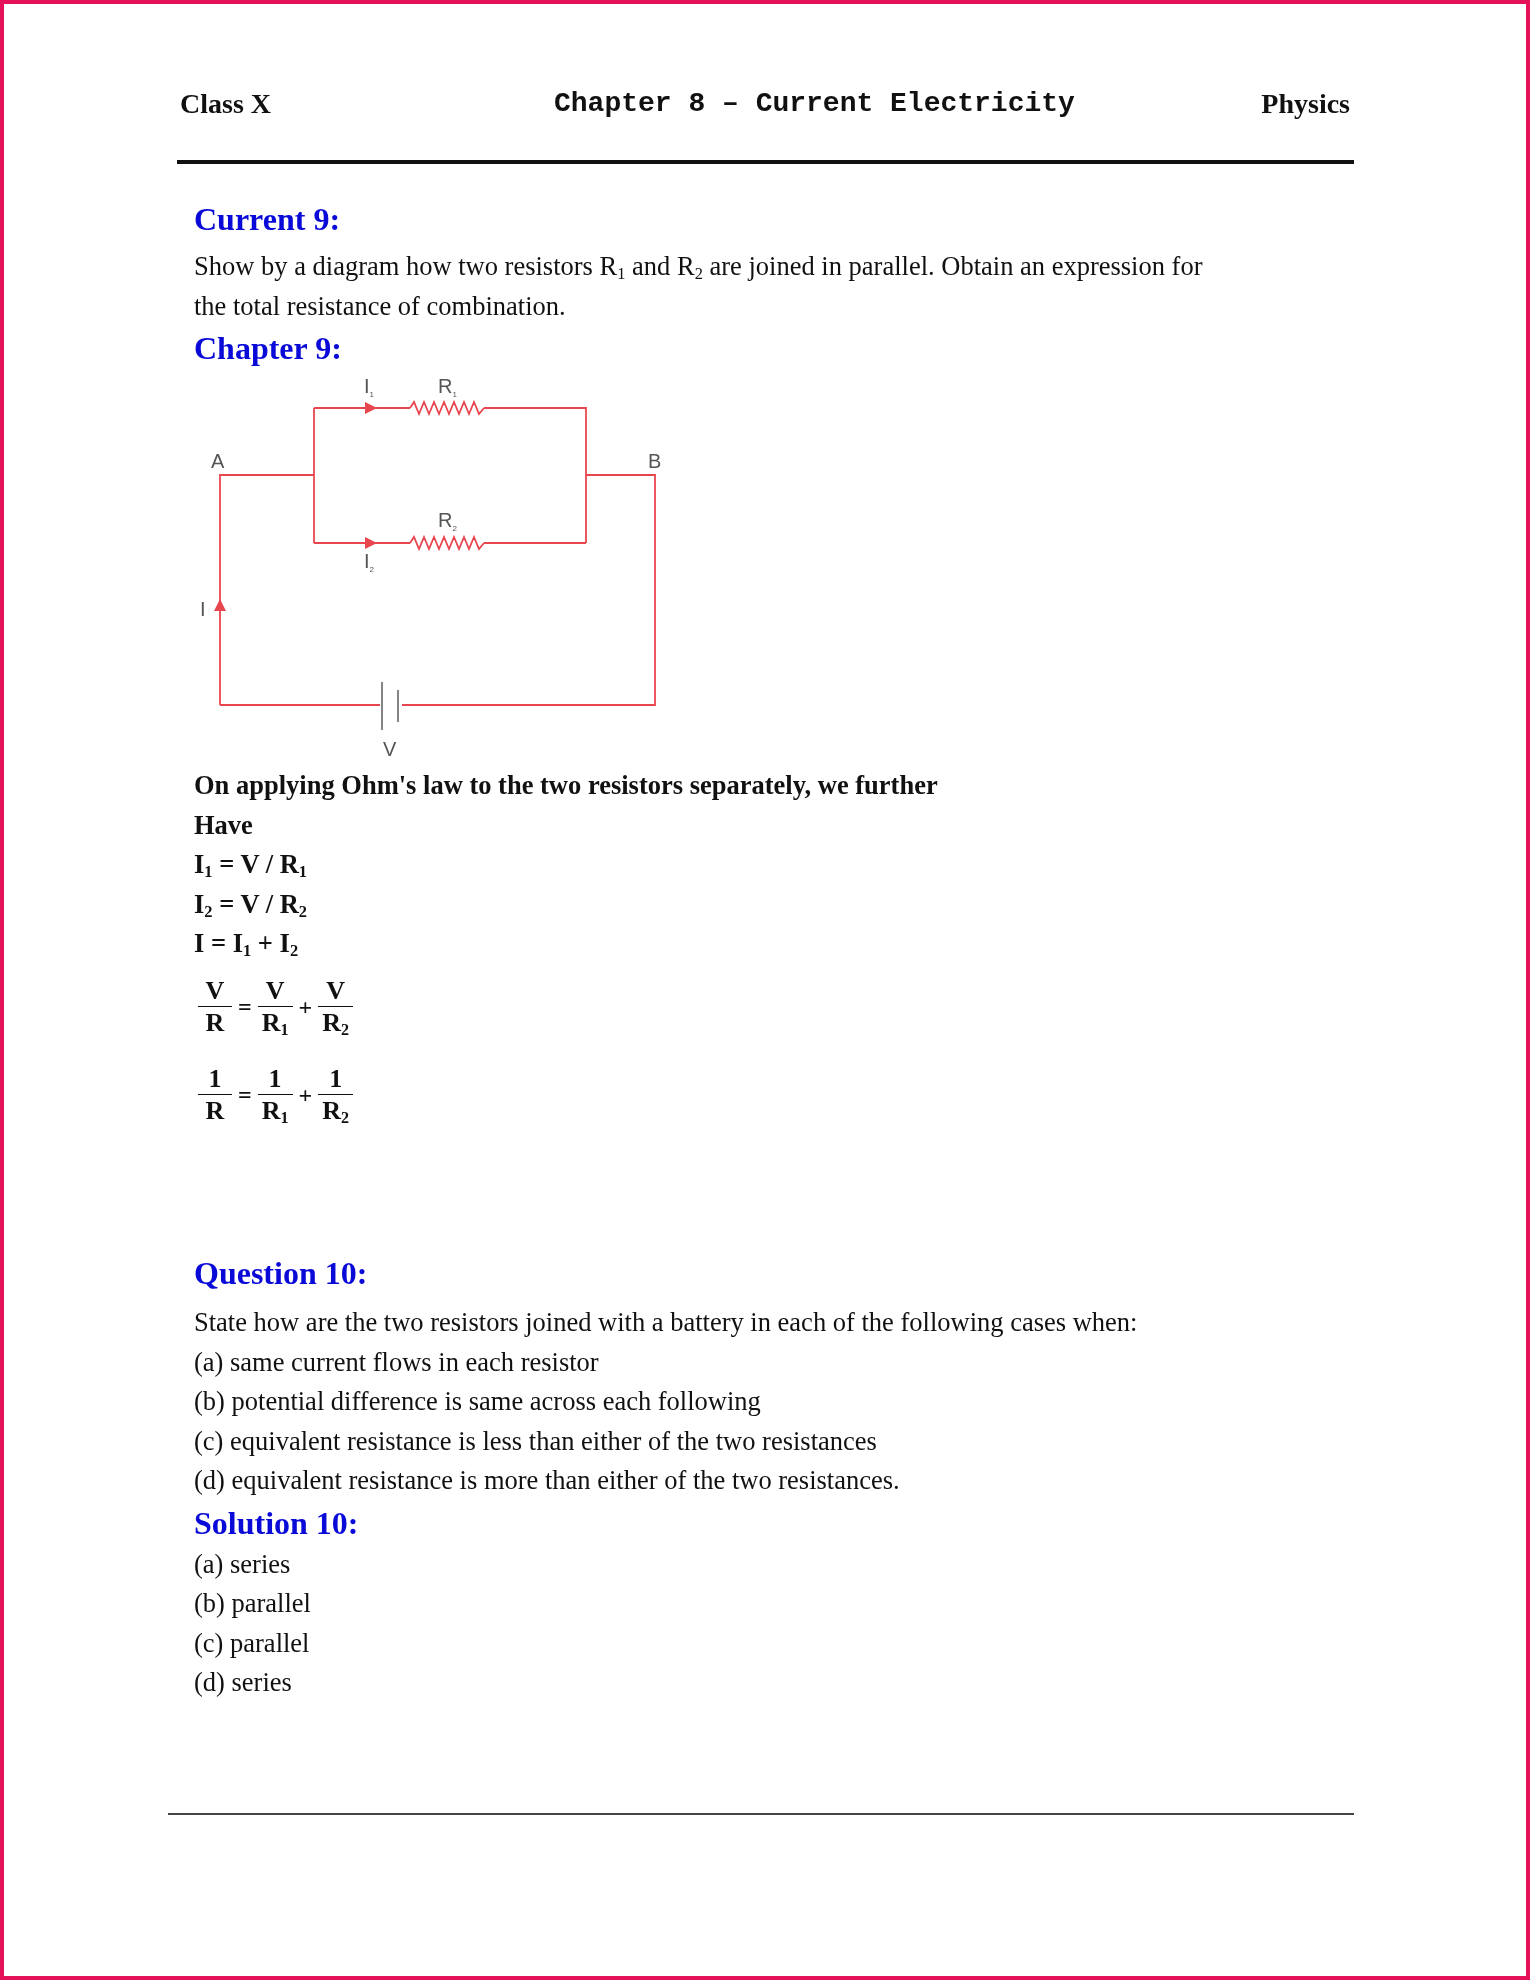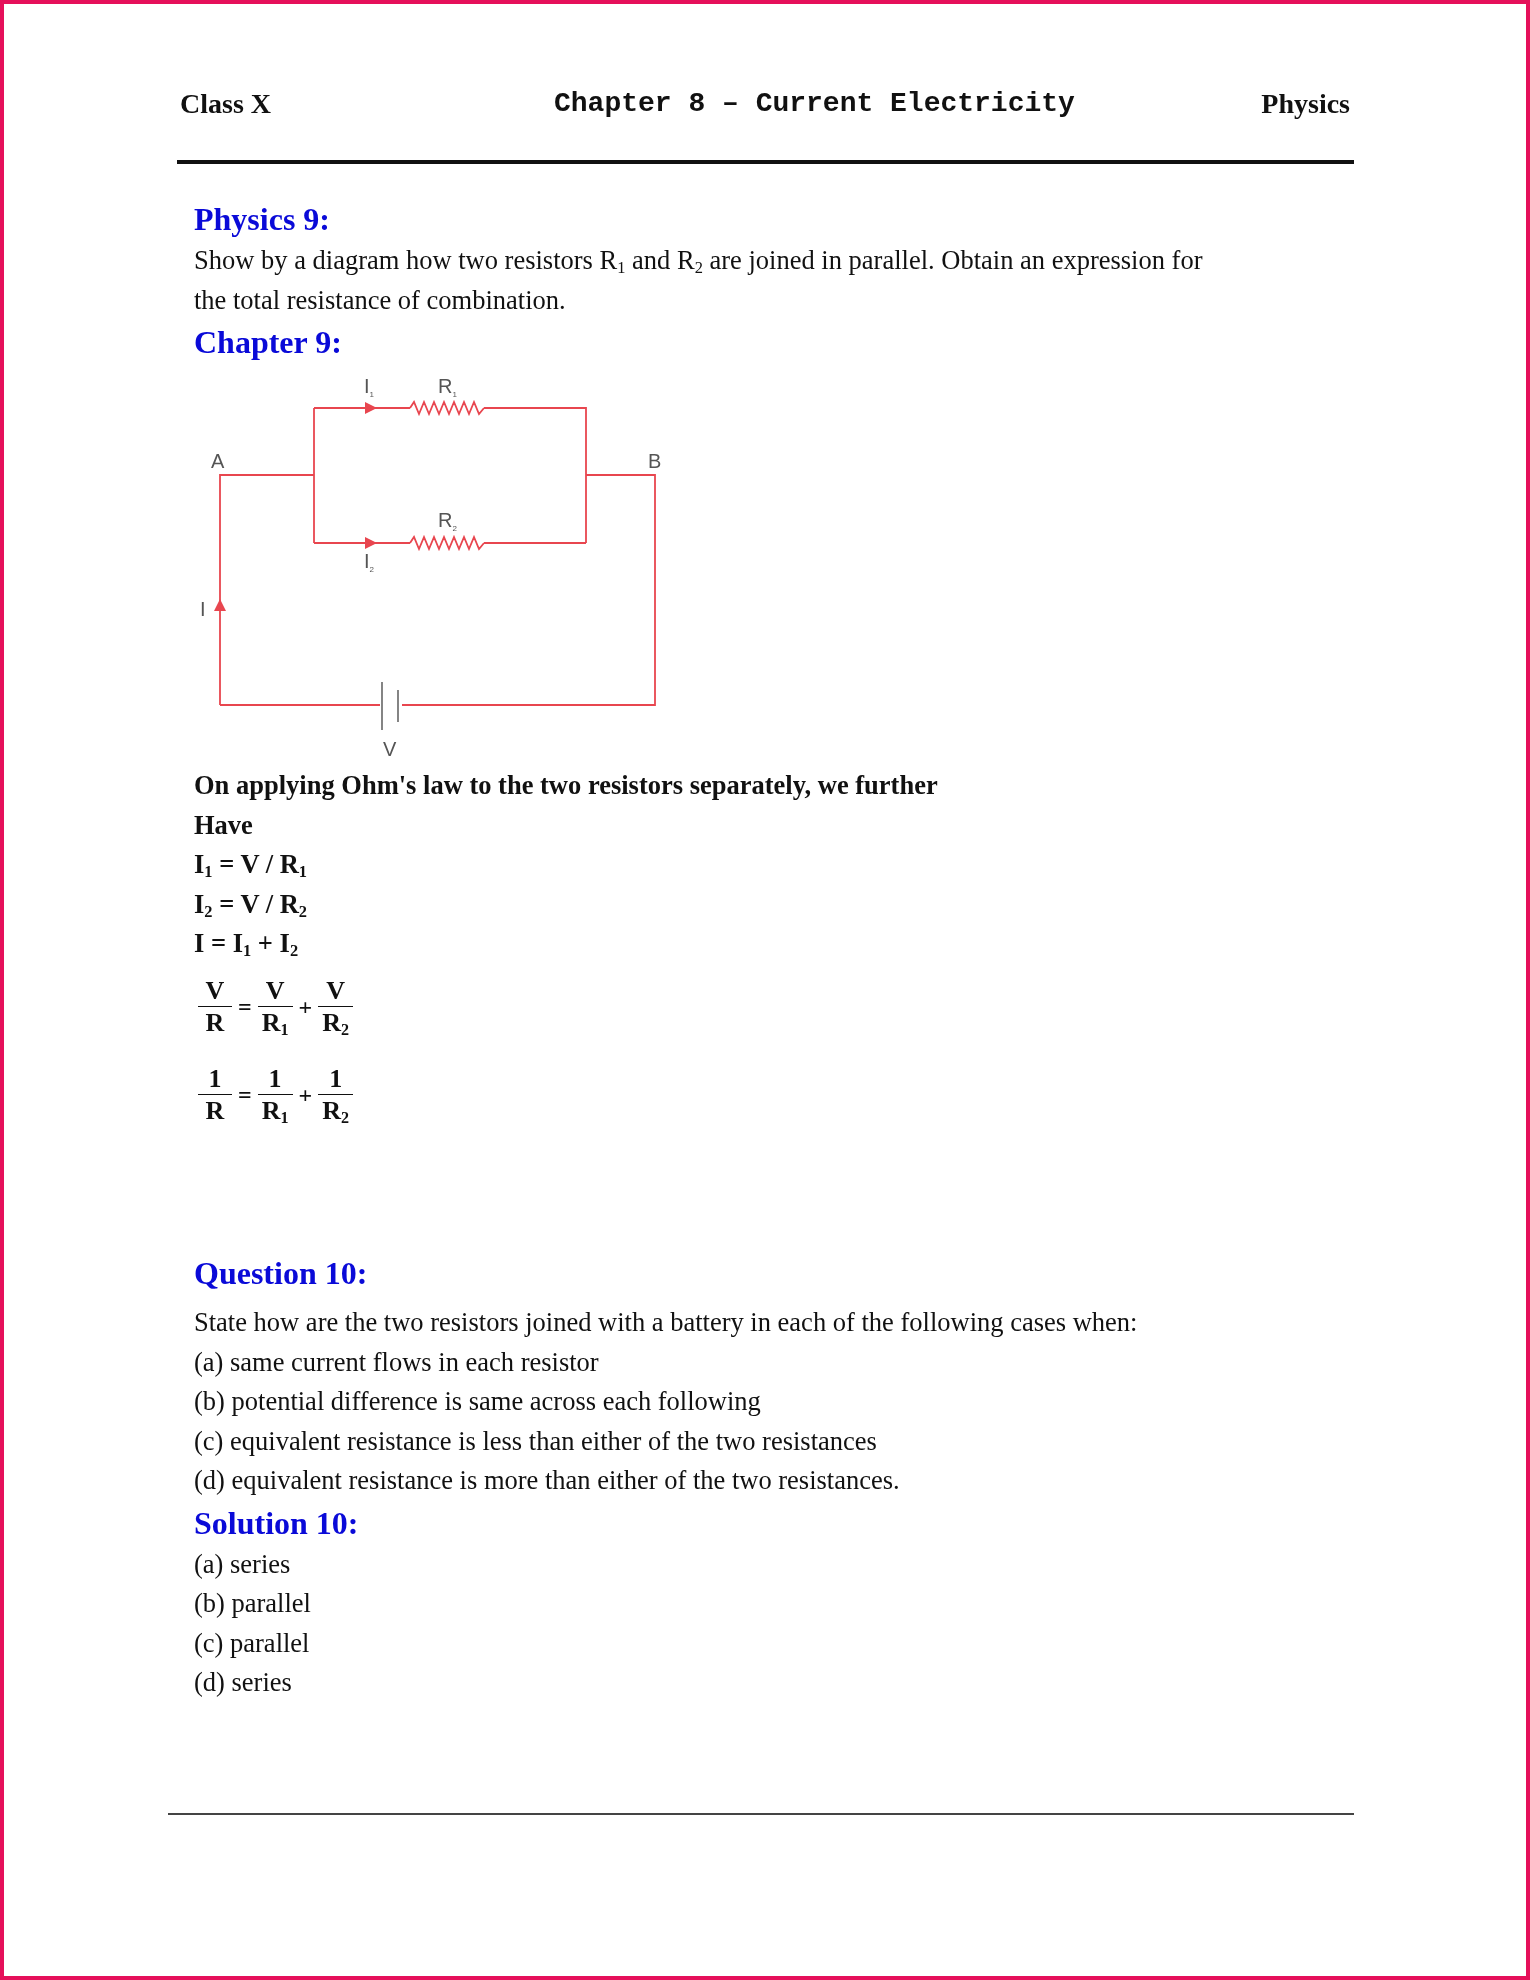--- a/index.html
+++ b/index.html
@@ -29,22 +29,22 @@
 <body>
 
 <div class="page-border"></div>
 
 <div class="hdr hdr-left">Class X</div>
 <div class="hdr hdr-center">Chapter 8 – Current Electricity</div>
 <div class="hdr hdr-right">Physics</div>
 <div class="rule-top"></div>
 
 <div class="content" style="top:199px;">
-  <div class="heading">Physics 9:</div>
-  <div class="line" style="margin-top:2px;">
+  <div class="heading">Current 9:</div>
+  <div class="line" style="margin-top:8px;">
     <span>Show by a diagram how two resistors R</span><sub>1</sub><span> and R</span><sub>2</sub><span> are joined in parallel. Obtain an expression for</span>
   </div>
   <div class="line">the total resistance of combination.</div>
   <div class="heading" style="margin-top:2px;">Chapter 9:</div>
 </div>
 
 <svg style="position:absolute; left:190px; top:365px;" width="490" height="395" viewBox="0 0 490 395">
   <g fill="none" stroke="#e8464f" stroke-width="1.8">
 
     <polyline points="30,340 30,110 124,110"></polyline>

